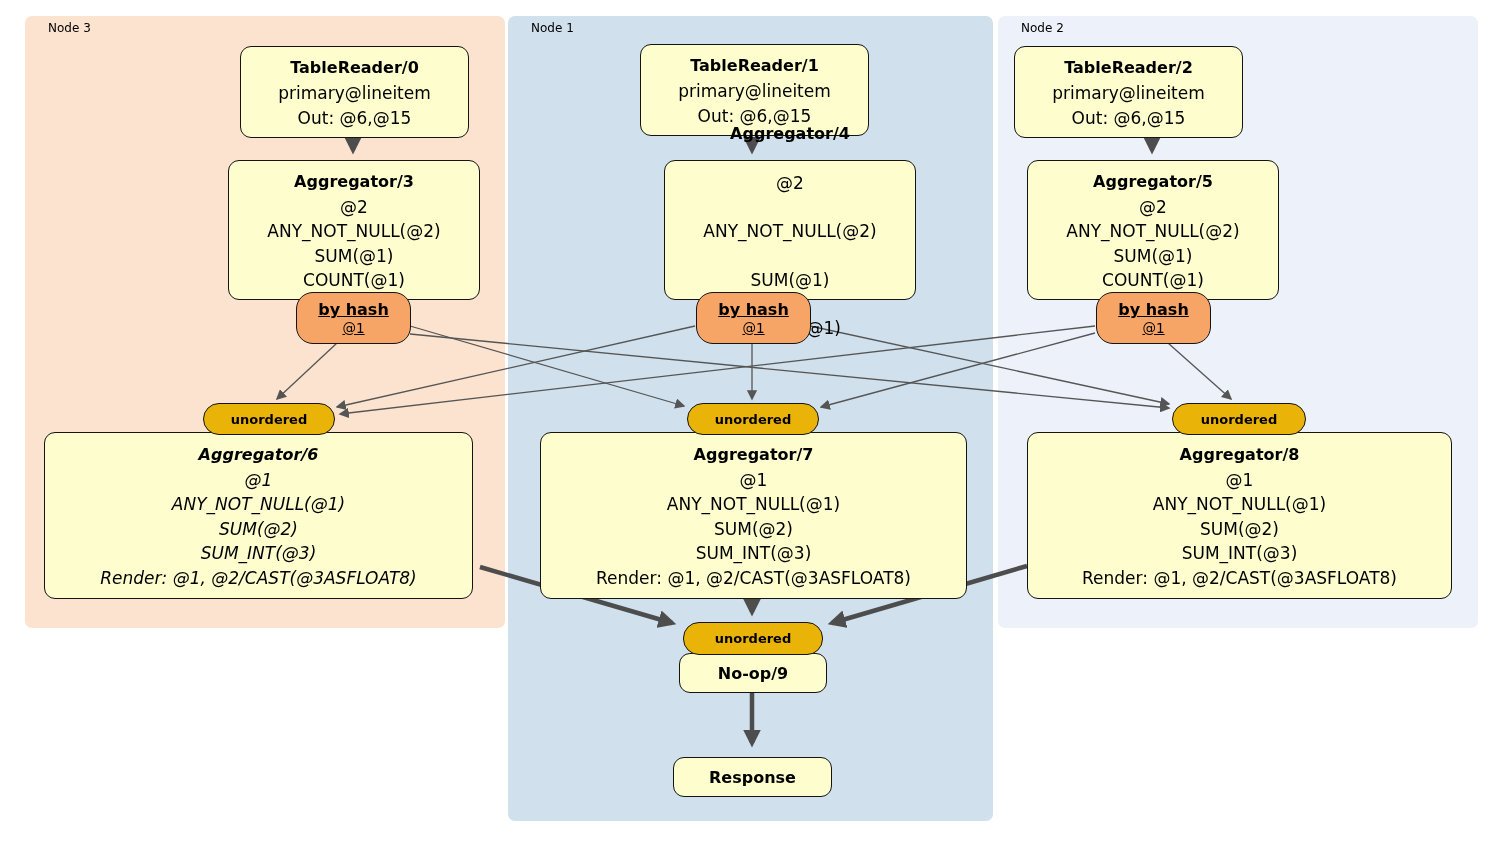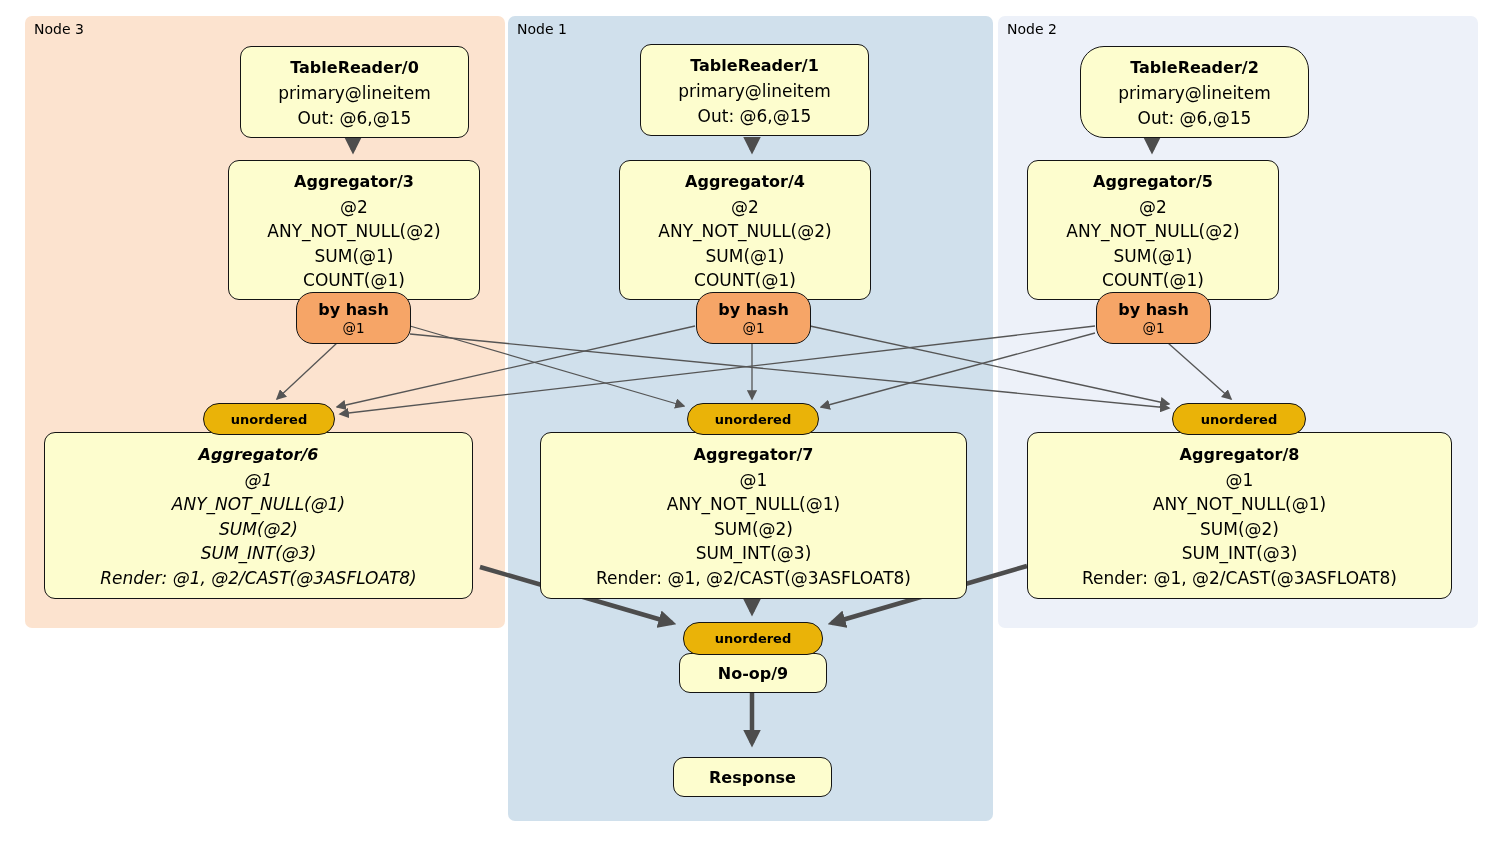--- a/index.html
+++ b/index.html
@@ -3,34 +3,34 @@
 <meta charset="utf-8">
 <style>
   html,body{margin:0;padding:0;}
   body{
     width:1504px;height:842px;position:relative;overflow:hidden;
     background:#ffffff;
     font-family:"DejaVu Sans","Liberation Sans",sans-serif;
     color:#000;
   }
   .region{position:absolute;border-radius:7px;z-index:0;}
-  .region-label{position:absolute;top:5px;left:9px;font-size:14px;color:#000;white-space:nowrap;}
+  .region-label{position:absolute;top:5px;left:23px;font-size:12px;color:#000;white-space:nowrap;}
   svg.edges{position:absolute;left:0;top:0;z-index:1;}
   .pbox{
     position:absolute;z-index:2;
     background:#fdfdce;border:1.6px solid #141414;border-radius:11px;
     display:flex;flex-direction:column;align-items:center;justify-content:center;
     text-align:center;
   }
   .ptitle{font-weight:bold;font-size:16px;line-height:27px;white-space:nowrap;}
   .pline{font-size:17px;line-height:24.5px;white-space:nowrap;}
   .router{
     position:absolute;z-index:3;
     background:#f6a567;border:1.6px solid #141414;border-radius:17px;
-    display:flex;flex-direction:column;align-items:center;justify-content:center;text-align:center;
+    display:flex;flex-direction:column;align-items:center;justify-content:center;text-align:center;text-decoration:underline;
   }
   .router-label{font-weight:bold;font-size:16px;line-height:20px;white-space:nowrap;}
   .router-sub{font-size:13.5px;line-height:16px;white-space:nowrap;}
   .sync{
     position:absolute;z-index:3;
     background:#eab308;border:1.6px solid #141414;border-radius:16px;
     display:flex;align-items:center;justify-content:center;
     font-weight:bold;font-size:13px;white-space:nowrap;
   }
 </style>
@@ -99,37 +99,37 @@
   <div class="pline">SUM(@2)</div>
   <div class="pline">SUM_INT(@3)</div>
   <div class="pline">Render: @1, @2/CAST(@3ASFLOAT8)</div>
 </div>
 
 <div class="pbox" style="left:640px;top:44px;width:227px;height:90px;">
   <div class="ptitle">TableReader/1</div>
   <div class="pline">primary@lineitem</div>
   <div class="pline">Out: @6,@15</div>
 </div>
-<div class="pbox" style="left:619px;top:160px;width:250px;height:138px;">
+<div class="pbox" style="left:664px;top:160px;width:250px;height:138px;gap:24px;">
   <div class="ptitle">Aggregator/4</div>
   <div class="pline">@2</div>
   <div class="pline">ANY_NOT_NULL(@2)</div>
   <div class="pline">SUM(@1)</div>
   <div class="pline">COUNT(@1)</div>
 </div>
 <div class="pbox" style="left:540px;top:432px;width:425px;height:165px;">
   <div class="ptitle">Aggregator/7</div>
   <div class="pline">@1</div>
   <div class="pline">ANY_NOT_NULL(@1)</div>
   <div class="pline">SUM(@2)</div>
   <div class="pline">SUM_INT(@3)</div>
   <div class="pline">Render: @1, @2/CAST(@3ASFLOAT8)</div>
 </div>
 
-<div class="pbox" style="left:1080px;top:46px;width:227px;height:90px;border-radius:24px;">
+<div class="pbox" style="left:1014px;top:46px;width:227px;height:90px;">
   <div class="ptitle">TableReader/2</div>
   <div class="pline">primary@lineitem</div>
   <div class="pline">Out: @6,@15</div>
 </div>
 <div class="pbox" style="left:1027px;top:160px;width:250px;height:138px;">
   <div class="ptitle">Aggregator/5</div>
   <div class="pline">@2</div>
   <div class="pline">ANY_NOT_NULL(@2)</div>
   <div class="pline">SUM(@1)</div>
   <div class="pline">COUNT(@1)</div>

